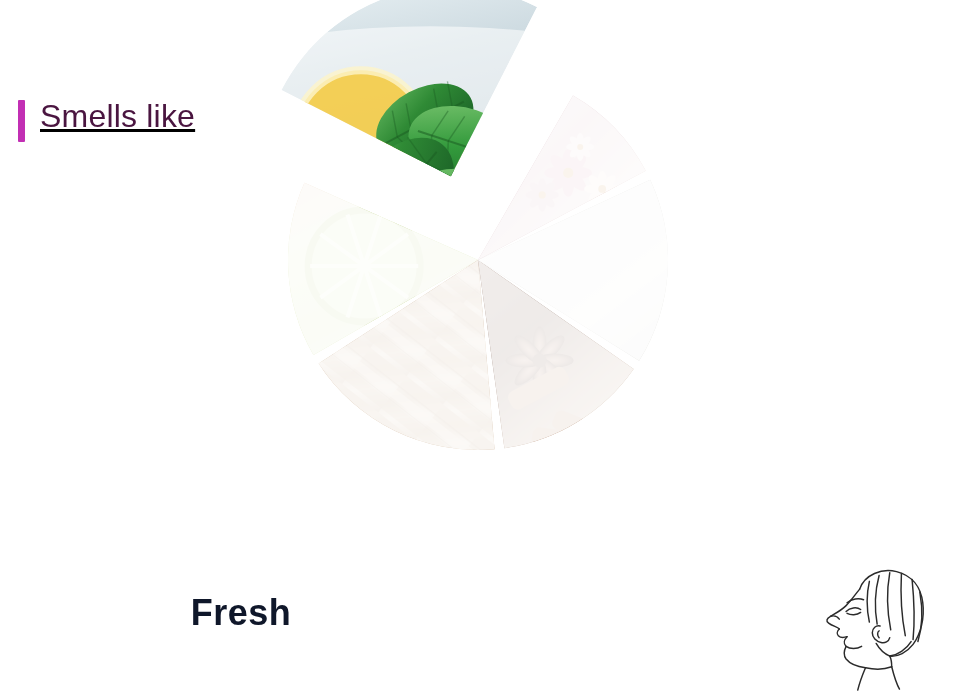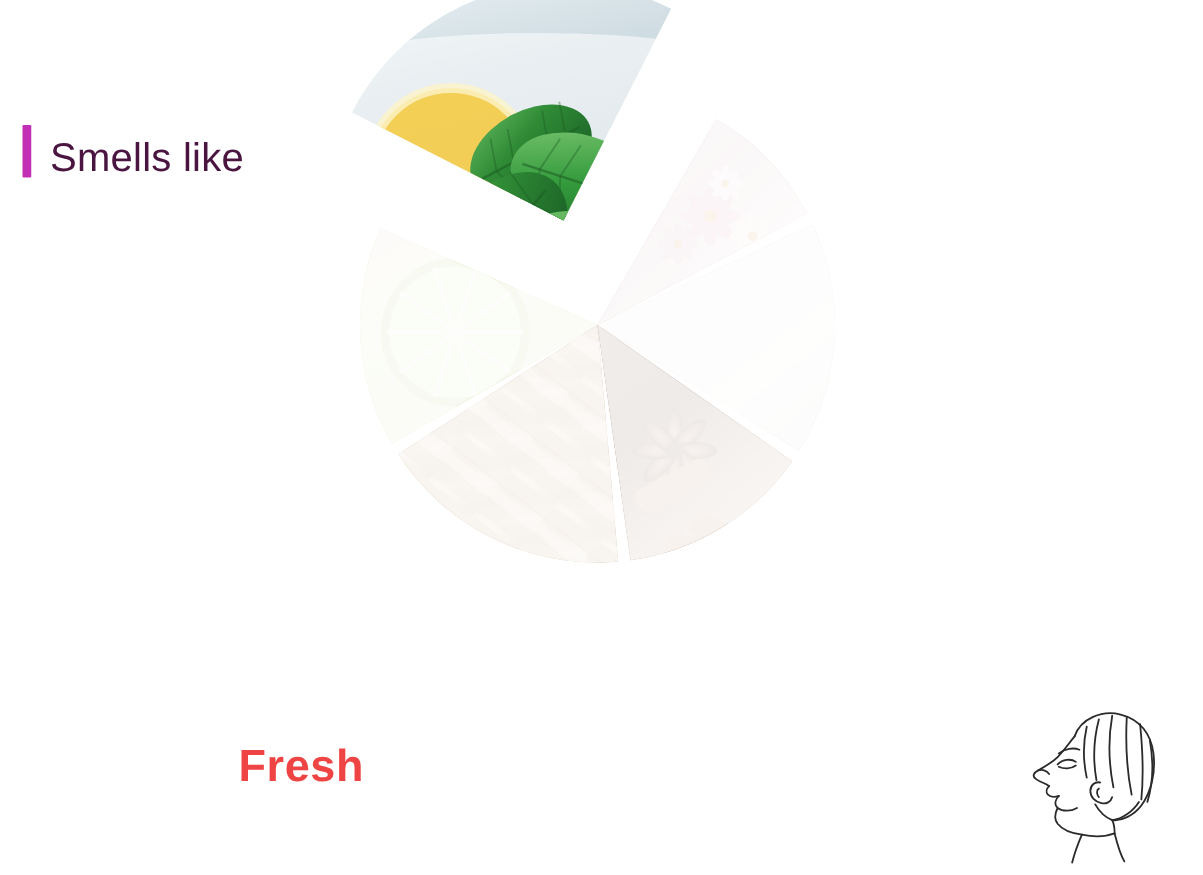--- a/index.html
+++ b/index.html
@@ -15,22 +15,23 @@
     font-family: "Liberation Sans", sans-serif;
     -webkit-font-smoothing: antialiased;
   }
 
   
   #title-block {
     position: absolute;
     left: 18px;
     top: 100px;
     display: flex;
-    align-items: flex-end;
+    align-items: flex-start;
     gap: 15px;
+    text-decoration: underline;
   }
   #accent-bar {
     width: 7px;
     height: 42px;
     border-radius: 1px;
   }
   #title-text {
     font-size: 32px;
     font-weight: 400;
     letter-spacing: 0.2px;
@@ -456,21 +457,21 @@
           <circle cx="469.60650449500463" cy="303.1070265660265" r="1.12" fill="#ffffff" opacity="0.85"></circle>
           <circle cx="610.8065044950047" cy="216.30702656602648" r="5" fill="none" stroke="#ffffff" stroke-width="2" opacity="0.9"></circle>
           <circle cx="609.3065044950047" cy="214.80702656602648" r="1.4000000000000001" fill="#ffffff" opacity="0.85"></circle>
           <ellipse cx="640.8065044950047" cy="288.3070265660265" rx="120" ry="52" fill="#ffffff" opacity="0.16"></ellipse>
         </g>
       </g>
   </svg>
 </div>
 
 <div id="highlight-label">
-  <span class="lbl" style="color: #ef4444;">Fresh</span>
+  <span class="lbl" style="color: #0f172a;">Fresh</span>
 </div>
 
 <svg id="sense-icon" viewBox="0 0 140 136">
   <g fill="none" stroke="#2b2b2b" stroke-width="1.5" stroke-linecap="round" stroke-linejoin="round">
 
     <path d="M47 30 C52 15 70 8 85 12 C101 16 110 28 112 44 C114 60 110 76 102 87
              C96 95 86 100 78 99"></path>
 
     <path d="M47 30 C42 36 38 42 33 47 C28 52 22 55 17 58 C13 60 12 63 15 65
              C19 68 24 69 26 71"></path>

